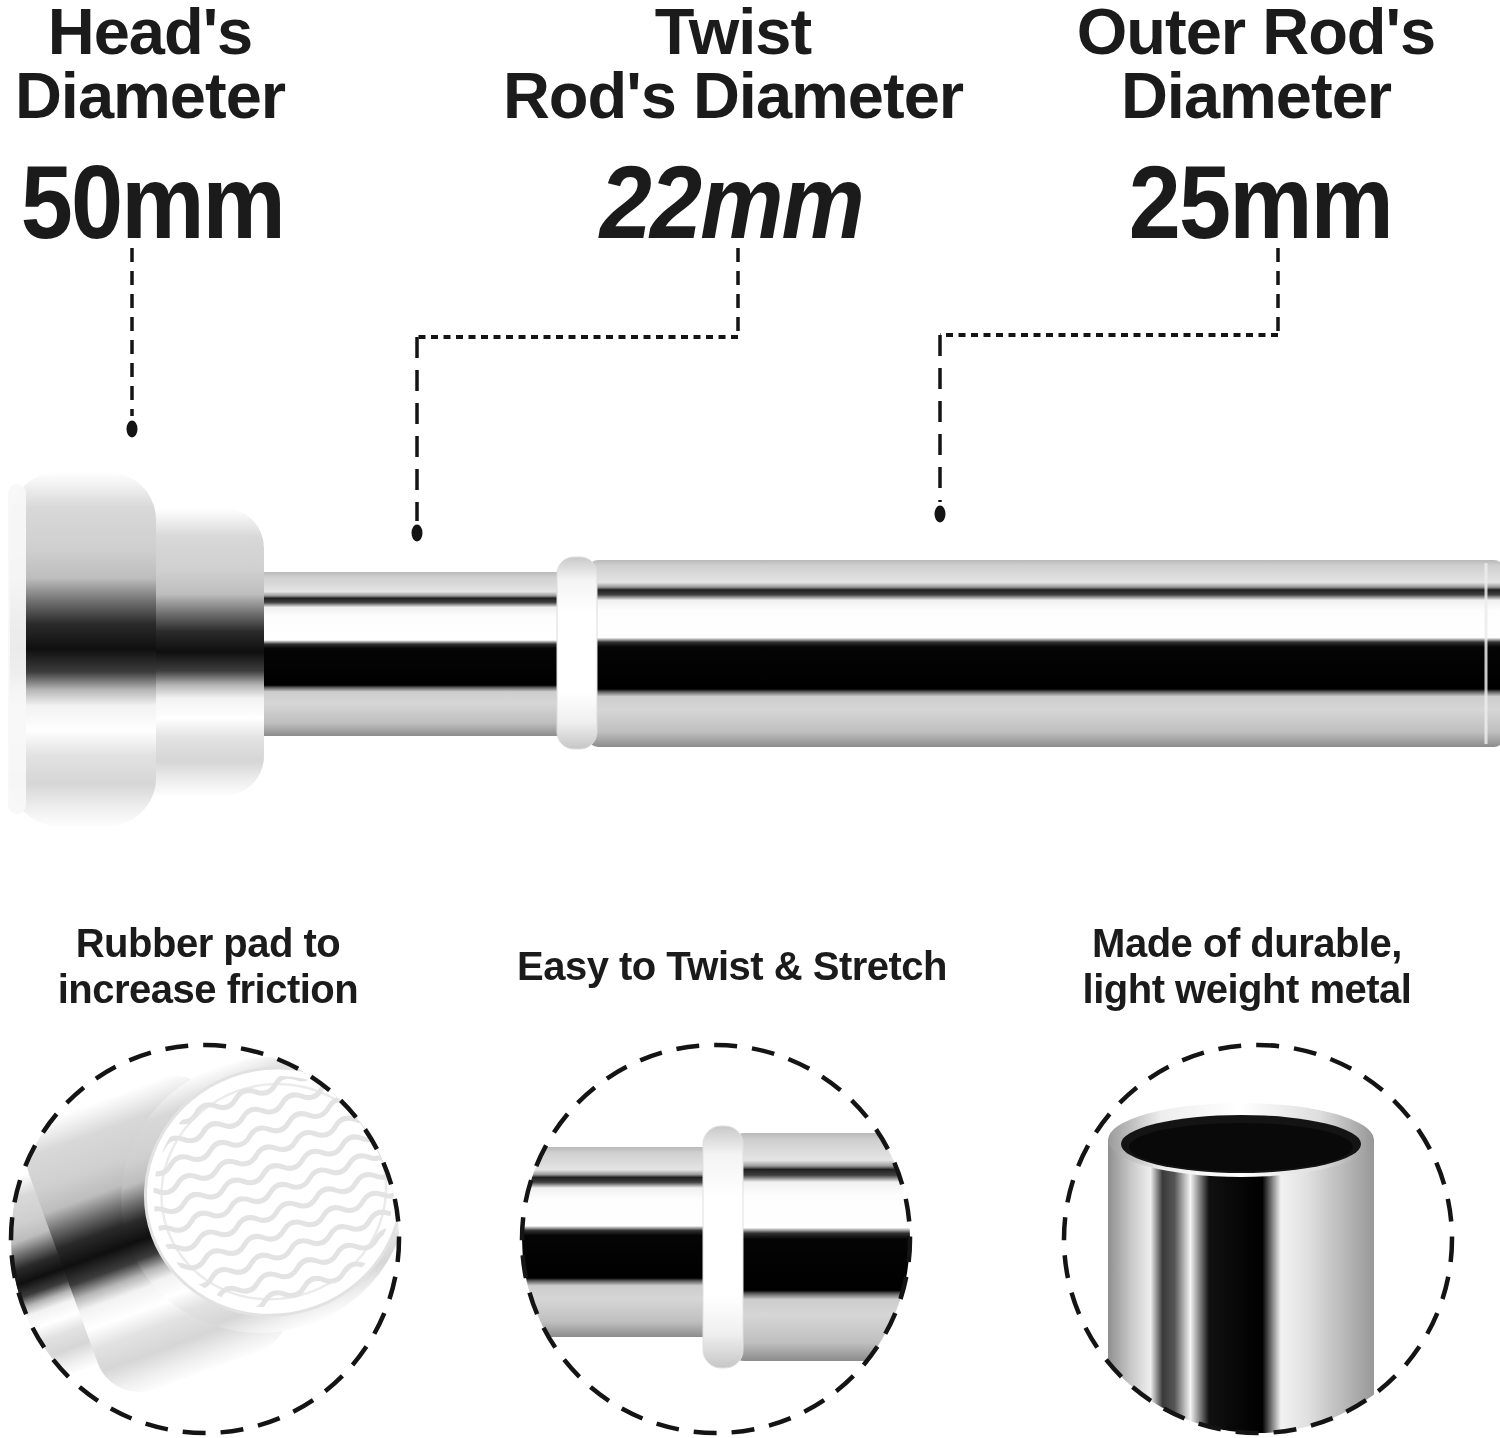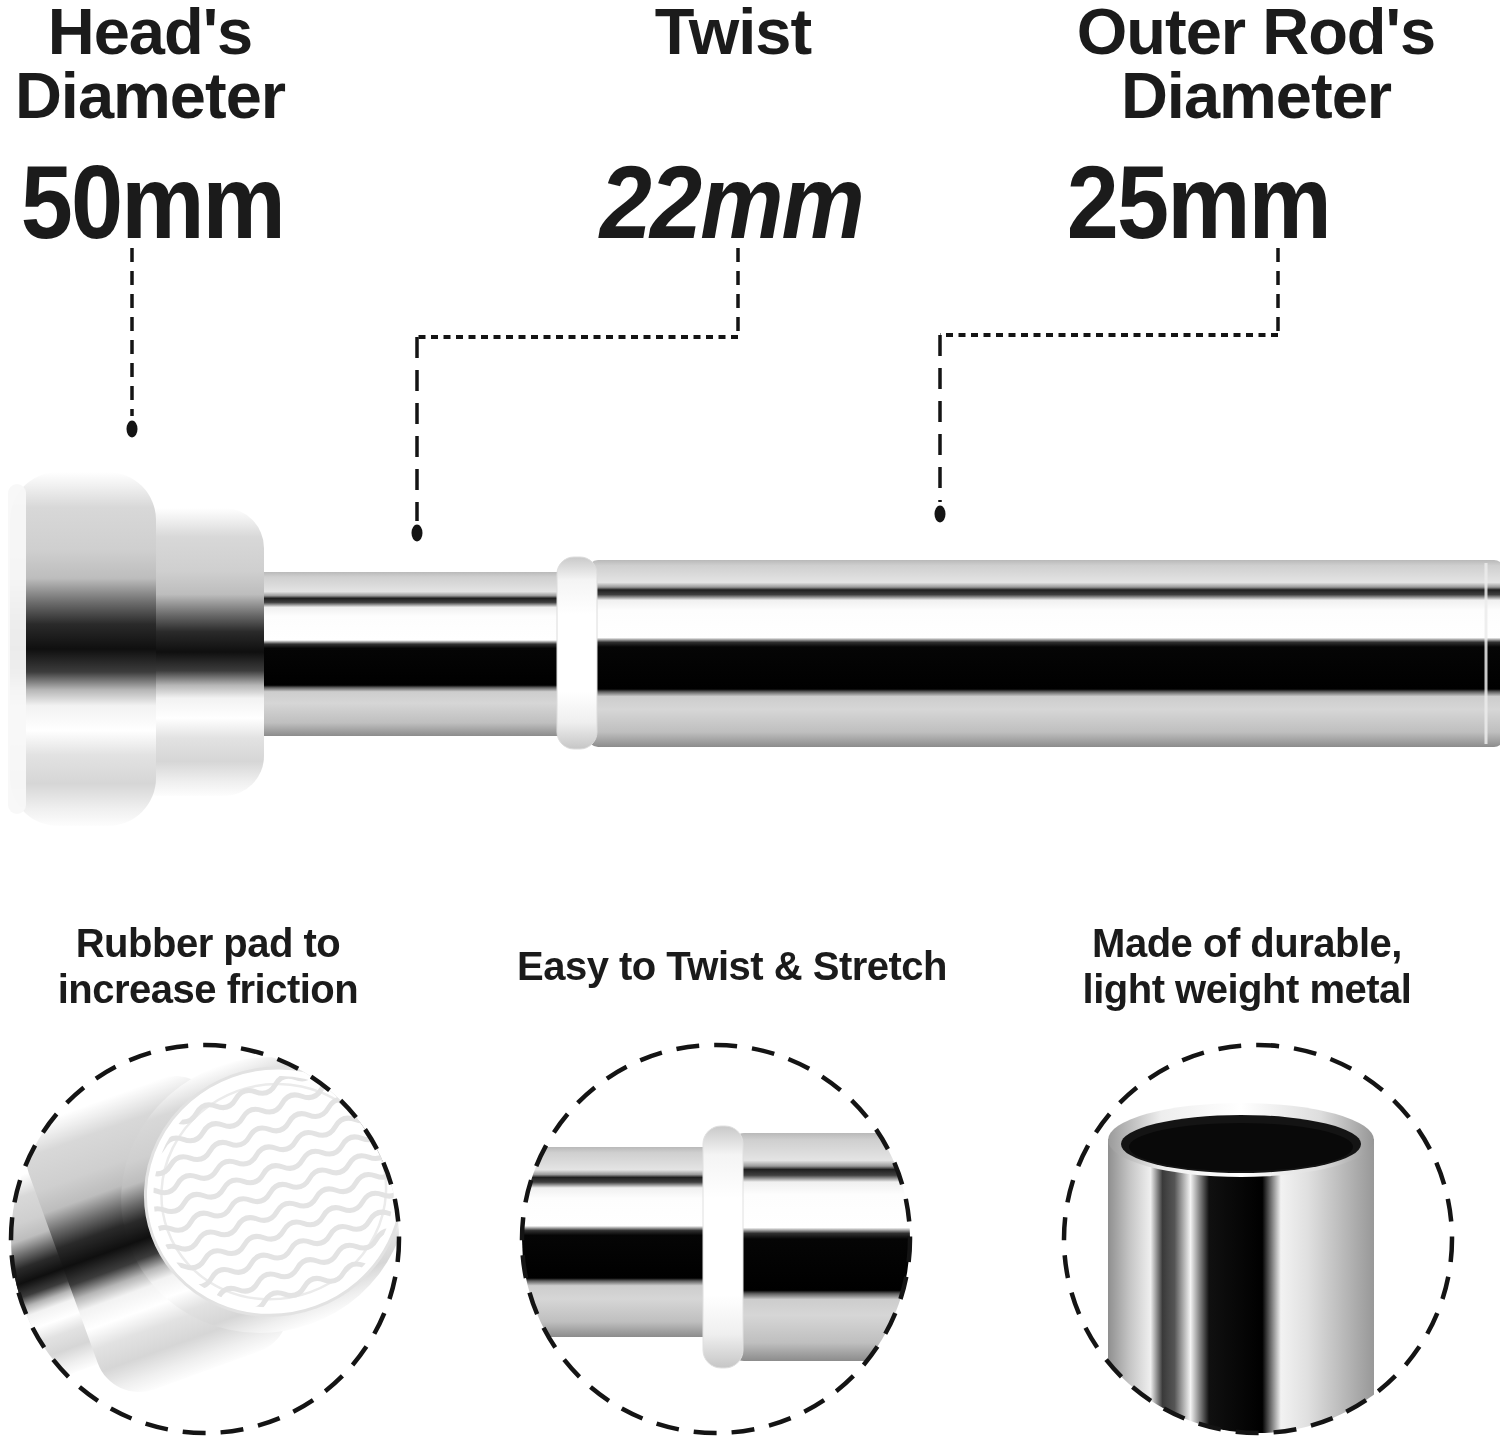--- a/index.html
+++ b/index.html
@@ -197,33 +197,34 @@
       <circle cx="1258" cy="1239" r="194" fill="none" stroke="#141414" stroke-width="4.5" stroke-dasharray="23 15"></circle>
     </g>
   </svg>
 
   <div class="measure-label" style="left:-150px;">
     <span class="ln">Head's</span>
     <span class="ln">Diameter</span>
   </div>
   <div class="measure-label" style="left:433px;">
     <span class="ln">Twist</span>
+    <span class="ln">Rod's Diameter</span>
   </div>
   <div class="measure-label" style="left:956px;">
     <span class="ln">Outer Rod's</span>
     <span class="ln">Diameter</span>
   </div>
 
   <div class="measure-value" style="left:-58px;">
     <span class="sq">50mm</span>
   </div>
   <div class="measure-value" style="left:521px;font-style:italic;">
     <span class="sq">22mm</span>
   </div>
-  <div class="measure-value" style="left:988px;">
+  <div class="measure-value" style="left:1050px;">
     <span class="sq">25mm</span>
   </div>
 
   <div class="feature-caption" style="left:-102px;">
     <div>Rubber pad to</div>
     <div>increase friction</div>
   </div>
   <div class="feature-caption" style="left:422px;text-align:center;">
     <div>Easy to Twist &amp; Stretch</div>
     <div></div>

